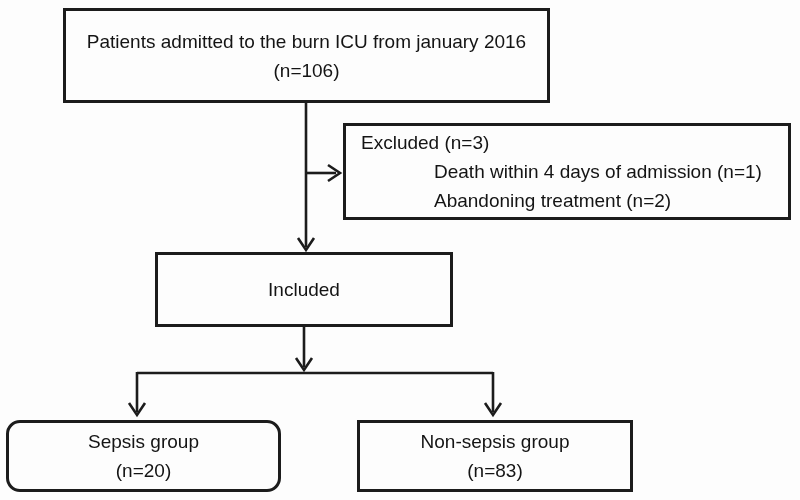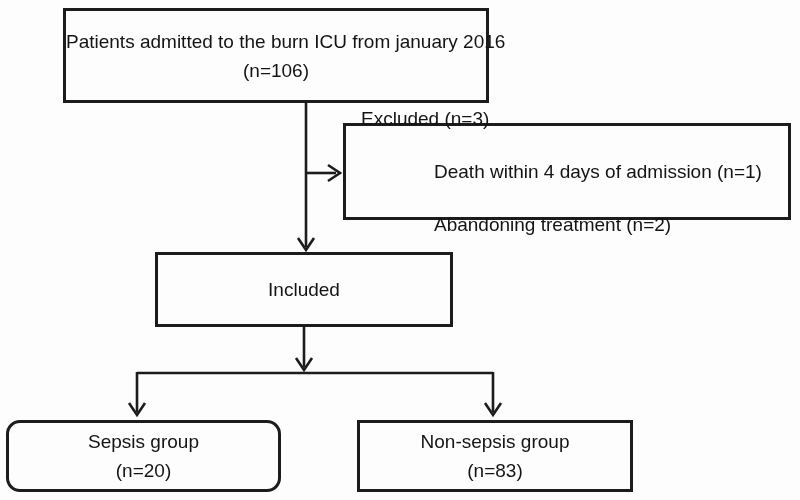--- a/index.html
+++ b/index.html
@@ -26,24 +26,24 @@
     justify-content: center;
     font-size: 19px;
     line-height: 29px;
   }
   .box .line {
     white-space: nowrap;
   }
   .centered {
     text-align: center;
   }
-  #box-admitted  { left: 63px;  top: 8px;   width: 426px; height: 95px; }
+  #box-admitted  { left: 63px;  top: 8px;   width: 487px; height: 95px; }
   #box-excluded  { left: 343px; top: 123px; width: 448px; height: 97px; text-align: left; }
   #box-excluded .heading { padding-left: 15px; }
-  #box-excluded .reason  { padding-left: 88px; margin-top: 24px; }
+  #box-excluded .reason  { padding-left: 88px; }
   #box-included  { left: 155px; top: 252px; width: 298px; height: 75px; }
   #box-sepsis    { left: 6px;   top: 420px; width: 275px; height: 72px; border-radius: 14px; }
   #box-nonsepsis { left: 357px; top: 420px; width: 276px; height: 72px; }
   #connector-layer {
     position: absolute;
     left: 0; top: 0;
     width: 800px; height: 500px;
     pointer-events: none;
   }
 </style>

